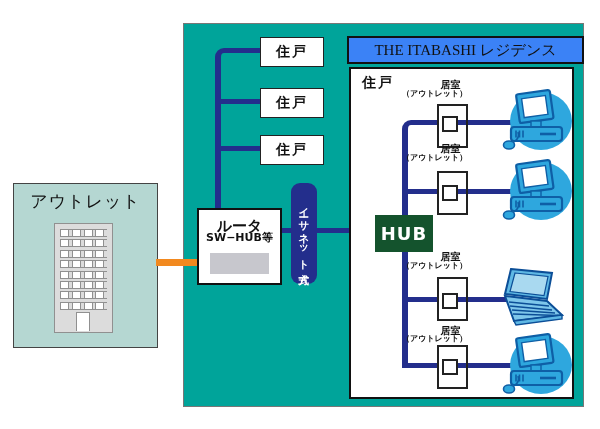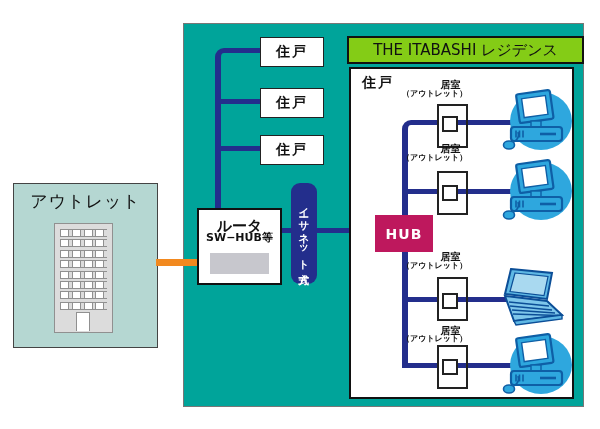--- a/index.html
+++ b/index.html
@@ -43,28 +43,28 @@
   .router-l1{left:0;top:7px;width:100%;font-size:15px;font-weight:700;color:#111;text-align:center;}
   .router-l2{left:0;top:20px;width:100%;font-size:11px;font-weight:700;color:#111;text-align:center;}
   .router-dev{left:11px;top:43px;width:59px;height:21px;background:#C7C7CD;}
 
   
   .eth-box{left:291px;top:183px;width:26px;height:101px;background:#232E8C;border-radius:9px;
            display:flex;align-items:center;justify-content:center;}
   .eth-text{writing-mode:vertical-rl;text-orientation:upright;color:#fff;font-size:10.5px;font-weight:700;letter-spacing:1px;line-height:1;}
 
   
-  .title-box{left:347px;top:36px;width:233px;height:24px;background:#84cc16;border:2px solid #111;
-             display:flex;align-items:center;justify-content:center;font-size:15px;font-weight:500;color:#111;}
+  .title-box{left:347px;top:36px;width:233px;height:24px;background:#3b82f6;border:2px solid #111;
+             display:flex;align-items:center;justify-content:center;font-size:15px;font-weight:500;color:#111;font-family:Liberation Serif, serif;}
   .res-panel{left:349px;top:67px;width:221px;height:328px;background:#fff;border:2px solid #111;}
   .res-unit-label{left:362px;top:74px;font-size:14px;font-weight:600;color:#111;letter-spacing:2px;}
 
   
-  .hub-box{left:375px;top:215px;width:58px;height:37px;background:#be185d;
-           display:flex;align-items:center;justify-content:center;color:#fff;font-size:14px;font-weight:700;letter-spacing:1px;}
+  .hub-box{left:375px;top:215px;width:58px;height:37px;background:#14532d;
+           display:flex;align-items:center;justify-content:center;color:#fff;font-size:18px;font-weight:700;letter-spacing:1px;}
 
   
   .outlet-box{left:437px;width:27px;height:40px;background:#fff;border:2px solid #222;}
   .port{left:442px;width:12px;height:12px;background:#fff;border:2px solid #222;}
   .stub{left:454px;width:12px;height:5px;}
   .room-label{left:408px;width:85px;text-align:center;font-size:10px;font-weight:700;color:#111;line-height:1;}
   .sub-label{left:402px;width:97px;font-size:8px;font-weight:700;color:#111;line-height:1;}
 
   .pc{width:76px;height:66px;}
   .lp{width:70px;height:62px;}

